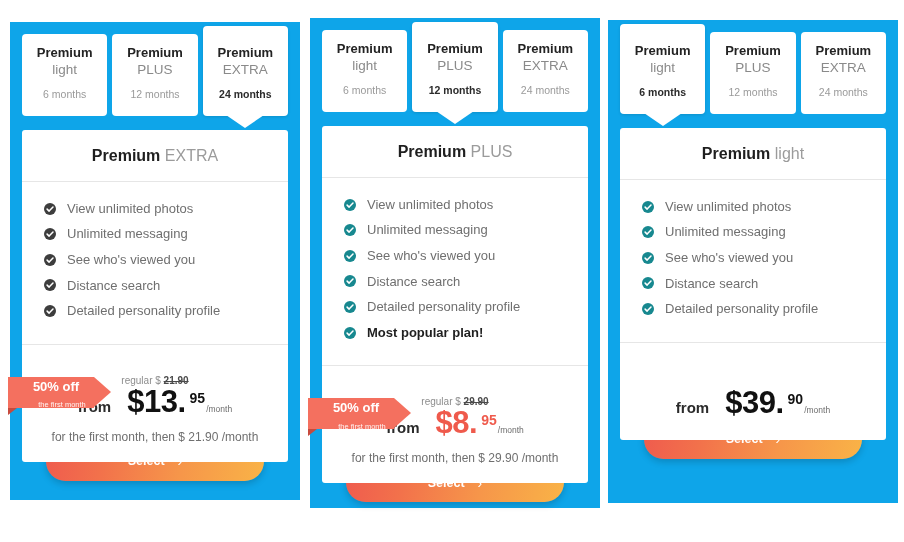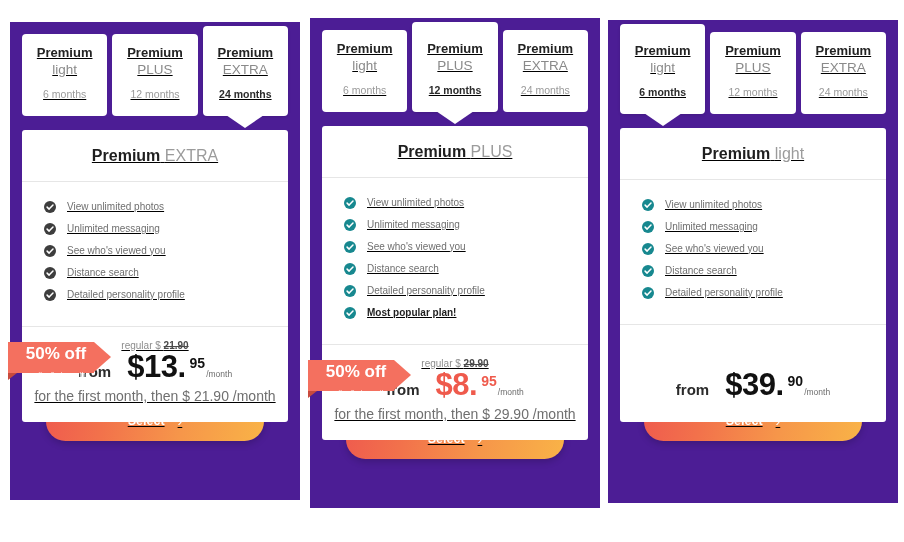--- a/index.html
+++ b/index.html
@@ -4,21 +4,21 @@
 <style>
   html,body{margin:0;padding:0;}
   body{
     width:904px;height:542px;background:#ffffff;overflow:hidden;
     font-family:"Liberation Sans","DejaVu Sans",sans-serif;
     -webkit-font-smoothing:antialiased;
   }
   .stage{position:relative;width:904px;height:542px;}
 
   
-  .panel{position:absolute;background:#4c1d95;box-sizing:border-box;text-decoration:underline;}
+  .panel{position:absolute;background:#0ea5e9;box-sizing:border-box;}
   .panel.p1{left:10px;top:22px;width:290px;height:478px;}
   .panel.p2{left:310px;top:18px;width:290px;height:490px;}
   .panel.p3{left:608px;top:20px;width:290px;height:483px;}
 
   
   .tabs{position:relative;display:flex;gap:5px;padding:12px 12px 0 12px;box-sizing:border-box;}
   .tab{
     flex:1;background:#ffffff;border-radius:4px;text-align:center;
     padding:11px 2px 12px;position:relative;box-sizing:border-box;
     min-height:66px;
@@ -55,29 +55,29 @@
 
   
   .features{padding:14px 0 12px 0;}
   .feat{display:flex;align-items:center;padding:5px 0 5px 22px;}
   .feat .chk{
     width:12px;height:12px;border-radius:50%;flex:none;
     display:flex;align-items:center;justify-content:center;
     margin-right:11px;
   }
   .feat .chk svg{display:block;}
-  .feat .flabel{font-size:10px;color:#6f6f6f;line-height:1.2;}
+  .feat .flabel{font-size:13px;color:#6f6f6f;line-height:1.2;}
   .feat.highlight .flabel{color:#1f1f1f;font-weight:bold;}
 
   .feat-sep{border-top:1px solid #e6e6e6;margin:8px 0 0 0;}
 
   
   .price-area{position:relative;text-align:center;}
   .regular{
-    font-size:10px;color:#8d8d8d;margin-top:13px;
+    font-size:10px;color:#8d8d8d;margin-top:30px;
   }
   .regular .strike{text-decoration:line-through;font-weight:bold;color:#4a4a4a;}
   .bigprice{
     position:relative;display:inline-block;margin-top:-1px;
     white-space:nowrap;line-height:1;
   }
   .bigprice .from{
     font-size:15px;font-weight:bold;color:#2b2b2b;
     vertical-align:baseline;margin-right:16px;
   }
@@ -87,40 +87,40 @@
   }
   .bigprice .cents{
     font-size:14px;font-weight:bold;vertical-align:super;
     position:relative;top:-2px;margin-left:4px;text-align:center;
   }
   .bigprice .permo{
     font-size:8.5px;color:#6d6d6d;vertical-align:baseline;margin-left:1px;
   }
   .theme-dark .amount,.theme-dark .cents{color:#111111;}
   .theme-red .amount,.theme-red .cents{color:#ef5a4c;}
-  .note{font-size:14px;color:#6f6f6f;margin-top:6px;}
+  .note{font-size:12px;color:#6f6f6f;margin-top:13px;}
 
   
   .ribbon{
     position:absolute;left:-14px;width:86px;height:31px;
     background:#f4705f;color:#ffffff;z-index:5;
     box-sizing:border-box;padding:3px 0 0 10px;
   }
   .ribbon:after{
     content:"";position:absolute;right:-17px;top:0;width:0;height:0;
     border-top:15.5px solid transparent;
     border-bottom:15.5px solid transparent;
     border-left:17px solid #f4705f;
   }
   .ribbon:before{
     content:"";position:absolute;left:0px;bottom:-7px;width:0;height:0;
     border-top:7px solid #c74a3d;
     border-right:9px solid transparent;
   }
-  .ribbon .r1{font-size:17px;font-weight:bold;line-height:1.05;}
+  .ribbon .r1{font-size:13px;font-weight:bold;line-height:1.05;}
   .ribbon .r2{font-size:7.5px;line-height:1.1;opacity:.92;padding-left:12px;margin-top:8px;}
 
   
   .select-wrap{padding:0 0 0 0;text-align:center;position:relative;}
   .select-btn{
     display:block;width:218px;height:39px;margin:0 auto;
     border:none;border-radius:20px;cursor:pointer;
     background:linear-gradient(100deg,#ef5b4e 0%,#f2714b 26%,#f6964a 62%,#f9b347 100%);
     box-shadow:0 3px 7px rgba(0,0,0,0.18);
     color:#ffffff;font-size:12.5px;font-weight:bold;

